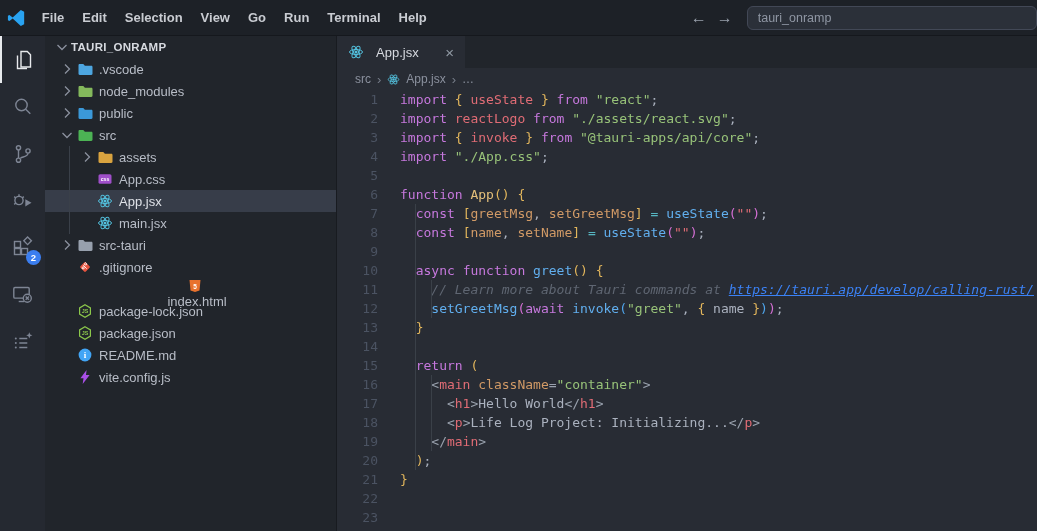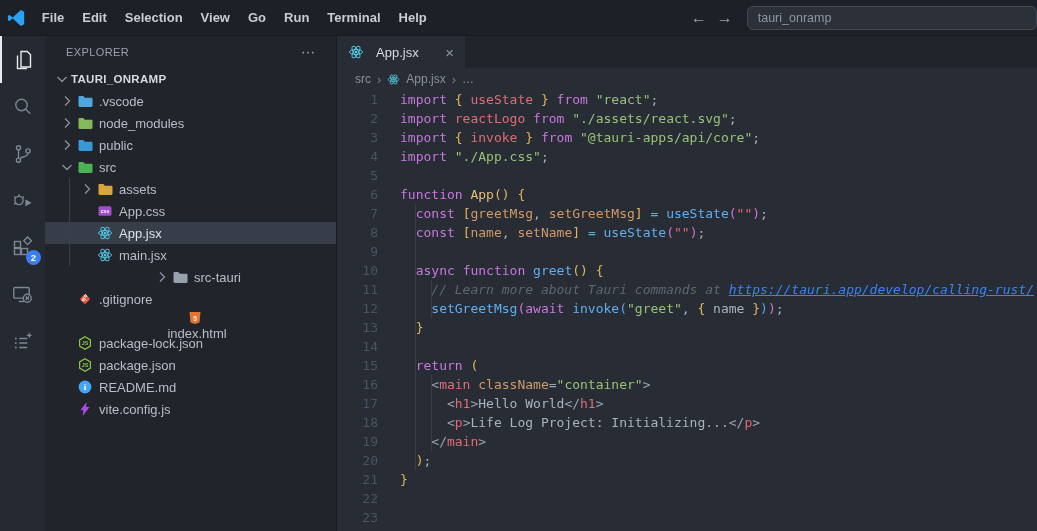--- a/index.html
+++ b/index.html
@@ -125,24 +125,20 @@
           <circle cx="5.8" cy="9.5" r="1" fill="currentColor" stroke="none"></circle>
           <circle cx="5.8" cy="14" r="1" fill="currentColor" stroke="none"></circle>
           <circle cx="5.8" cy="18.5" r="1" fill="currentColor" stroke="none"></circle>
           <path d="M9.3 9.5h8M9.3 14h8M9.3 18.5h8"></path>
           <path d="M19.3 3.2l.9 2.2 2.2.9-2.2.9-.9 2.2-.9-2.2-2.2-.9 2.2-.9z" fill="currentColor" stroke="none"></path>
         </svg>
       </div>
     </div>
 
   <div class="sidebar">
-    <div class="sb-header">
-      <span class="sb-title">EXPLORER</span>
-      <span class="sb-more">⋯</span>
-    </div>
     <div class="tree">
       <div class="tree-guide"></div>
     <div class="tree-row root" style="padding-left: 8px;">
           <span class="chev">
             <svg width="16" height="16" viewBox="0 0 16 16">
               <path d="M6 3.5l4.5 4.5L6 12.5" stroke="#8b919e" stroke-width="1.3" fill="none" transform="rotate(90 8 8)"></path>
             </svg>
           </span>
           <span>TAURI_ONRAMP</span>
         </div>
@@ -242,21 +238,21 @@
               <g stroke="#53c1de" fill="none" stroke-width="1">
                 <ellipse cx="8" cy="8" rx="6.5" ry="2.5"></ellipse>
                 <ellipse cx="8" cy="8" rx="6.5" ry="2.5" transform="rotate(60 8 8)"></ellipse>
                 <ellipse cx="8" cy="8" rx="6.5" ry="2.5" transform="rotate(120 8 8)"></ellipse>
               </g>
               <circle cx="8" cy="8" r="1.5" fill="#53c1de"></circle>
             </svg>
           </span>
           <span>main.jsx</span>
         </div>
-        <div class="tree-row" style="padding-left: 13px; justify-content: center;">
+        <div class="tree-row" style="padding-left: 13px;">
           <span class="chev">
             <svg width="16" height="16" viewBox="0 0 16 16">
               <path d="M6 3.5l4.5 4.5L6 12.5" stroke="#8b919e" stroke-width="1.3" fill="none"></path>
             </svg>
           </span>
           <span class="ficon">
             <svg width="16" height="16" viewBox="0 0 16 16">
               <path d="M1.5 4.2c0-.7.5-1.2 1.2-1.2h3.6l1.6 1.8h6.4c.7 0 1.2.5 1.2 1.2v6.8c0 .7-.5 1.2-1.2 1.2H2.7c-.7 0-1.2-.5-1.2-1.2z" fill="#97a0ad"></path>
             </svg>
           </span>

